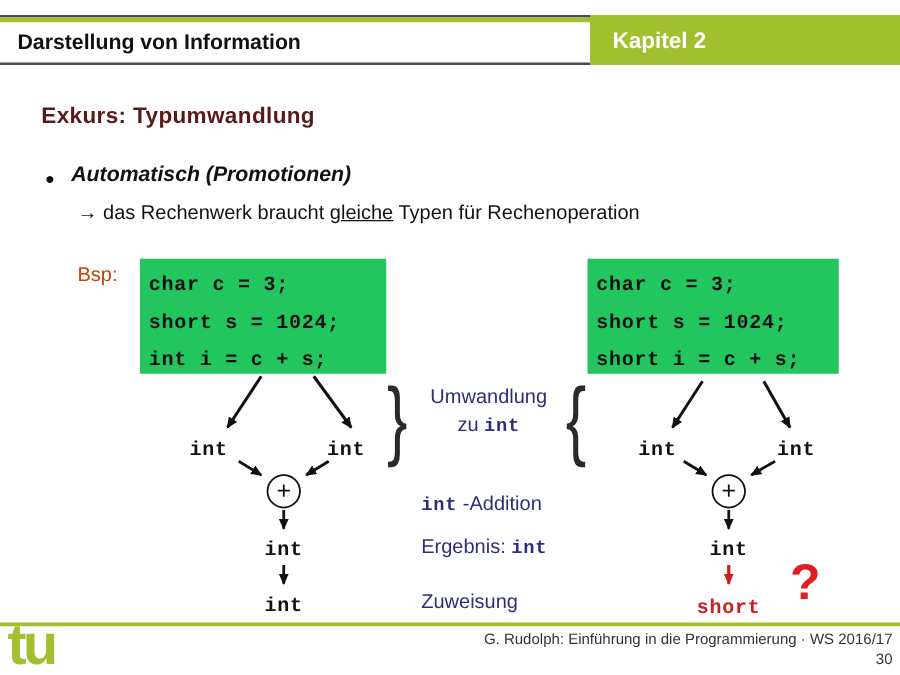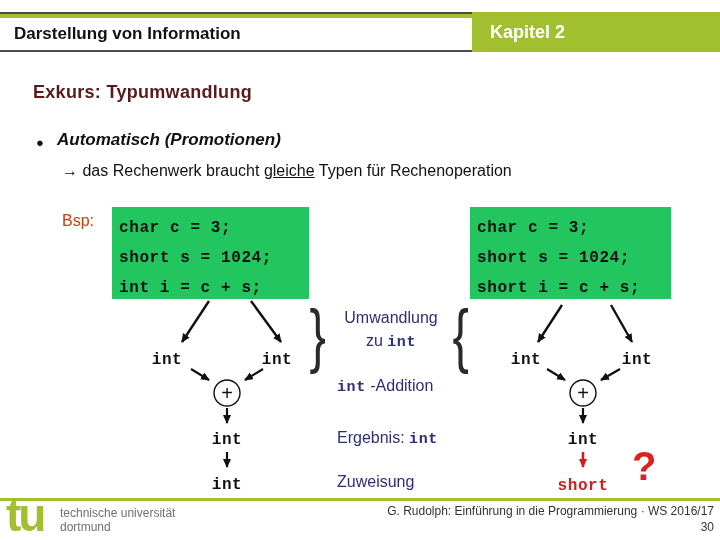--- a/index.html
+++ b/index.html
@@ -35,21 +35,21 @@
   .dlabel{font-family:"Liberation Mono","DejaVu Sans Mono",monospace;font-weight:bold;
           font-size:16px;letter-spacing:.6px;color:#111;text-align:center;}
   .plus{font-size:20px;color:#111;text-align:center;line-height:20px;}
   .red{color:#cc2020;font-family:Liberation Mono, monospace;}
   .question{left:632px;top:444px;font-size:40px;font-weight:bold;color:#e02020;}
   
   .navy{color:#2e2e7a;}
   .ann{font-size:16px;}
   .brace{font-size:70px;line-height:76px;font-weight:400;color:#2a2a2a;transform:scaleX(.7);}
   .umw{left:330px;top:306px;width:122px;text-align:center;line-height:23px;}
-  .ann-add{left:337px;top:377px;text-align:right;}
+  .ann-add{left:337px;top:395px;text-align:right;}
   .ann-erg{left:337px;top:429px;}
   .ann-zuw{left:337px;top:473px;}
   .ann .mono{font-size:15px;}
   
   .footer-line{left:0;top:498px;width:720px;height:3px;background:#a2bf2f;}
   .tu-logo{left:6px;top:492px;font-size:46px;font-weight:bold;color:#a2bf2f;
            letter-spacing:-3px;line-height:46px;}
   .uni{left:60px;top:506px;font-size:12px;line-height:14px;color:#707070;}
   .credit{right:6px;top:504px;font-size:12px;color:#333;text-align:right;}
   .pageno{right:6px;top:520px;font-size:12px;color:#333;text-align:right;}
@@ -130,20 +130,16 @@
   <div class="abs ann navy umw z2">
     <div>Umwandlung</div>
     <div><span>zu </span><span class="mono navy">int</span></div>
   </div>
   <div class="abs ann navy ann-add z2"><span class="mono navy">int</span><span> -Addition</span></div>
   <div class="abs ann navy ann-erg z2"><span>Ergebnis: </span><span class="mono navy">int</span></div>
   <div class="abs ann navy ann-zuw z2">Zuweisung</div>
 
   <div class="abs footer-line"></div>
   <div class="abs tu-logo">tu</div>
-  <div class="abs uni">
-    <div>technische universität</div>
-    <div>dortmund</div>
-  </div>
   <div class="abs credit">G. Rudolph: Einführung in die Programmierung · WS 2016/17</div>
   <div class="abs pageno">30</div>
 
 </div>
 
 </body></html>

